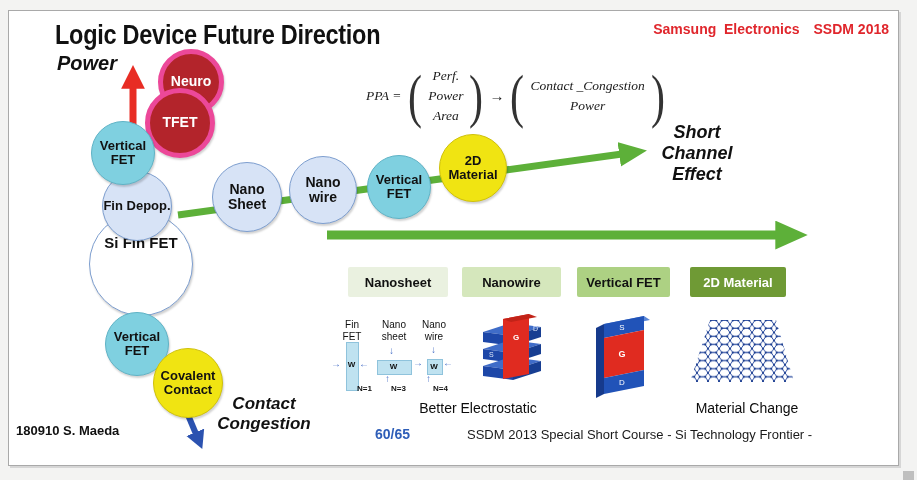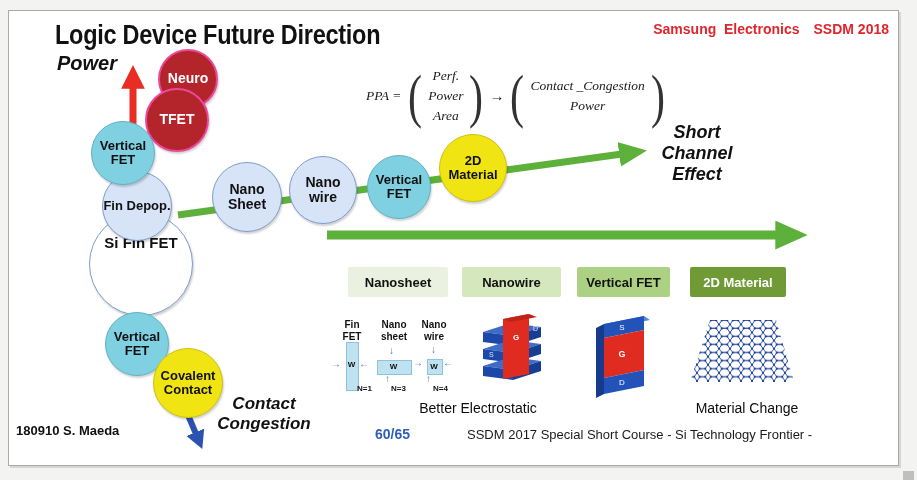--- a/index.html
+++ b/index.html
@@ -19,21 +19,21 @@
 
   
   .formula{left:366px;top:64px;height:64px;display:flex;align-items:center;z-index:5;font-family:"Liberation Serif",serif;font-style:italic;font-size:13.5px;color:#1a1a1a;}
   .paren{font-size:60px;line-height:.55;font-weight:normal;font-style:normal;transform:scaleX(.7);color:#333;}
   .fcol{display:flex;flex-direction:column;align-items:center;line-height:1.5;white-space:nowrap;padding:0 3px;}
   .flhs{margin-right:4px;white-space:nowrap;}
   .farr{margin:0 3px;font-style:normal;font-size:15px;}
 
   
   .node{position:absolute;border-radius:50%;display:flex;align-items:center;justify-content:center;text-align:center;font-weight:bold;font-size:13px;line-height:1.08;z-index:3;box-shadow:1px 2px 2px rgba(0,0,0,.18);}
-  .c-red{background:var(--red-circle,#b3242b);color:#fff;border:2px solid #ec4899;}
+  .c-red{background:var(--red-circle,#b3242b);color:#fff;border:5px solid #ec4899;}
   .c-cyan{background:var(--cyan,#7fd0e0);border:1px solid #5fb3c6;}
   .c-blue{background:var(--light-blue,#d7e3f6);border:1.5px solid var(--light-blue-border,#7d9ecf);}
   .c-white{background:#fff;border:1.5px solid var(--light-blue-border,#7d9ecf);}
   .c-yellow{background:var(--yellow,#f0e412);border:1px solid #cfc10a;}
   .z2{z-index:2;}.z4{z-index:4;}
   .n-neuro{left:158px;top:49px;width:56px;height:56px;font-size:14px;}
   .n-ncfet{left:40px;top:82px;width:62px;height:62px;}
   .n-tfet{left:145px;top:88px;width:60px;height:60px;font-size:14px;}
   .n-vfet-top{left:91px;top:121px;width:62px;height:62px;}
   .n-fin-depop{left:102px;top:171px;width:68px;height:68px;}
@@ -47,21 +47,21 @@
   .n-vfet-mid{left:367px;top:155px;width:62px;height:62px;}
   .n-2d{left:439px;top:134px;width:66px;height:66px;}
 
   
   .gbox{position:absolute;top:267px;height:30px;border-radius:2px;display:flex;align-items:center;justify-content:center;font-weight:bold;font-size:13px;z-index:2;}
   .gb0{left:348px;width:100px;background:var(--box-green-1,#eaf1e0);}
   .gb1{left:462px;width:99px;background:var(--box-green-2,#d5e7bc);}
   .gb2{left:577px;width:93px;background:var(--box-green-3,#add183);}
   .gb3{left:690px;width:96px;background:var(--box-green-4,#6f9a35);color:#fff;}
 
-  .mini-title{position:absolute;top:319px;width:44px;text-align:center;font-size:10px;font-weight:bold;line-height:1.15;z-index:2;}
+  .mini-title{position:absolute;top:319px;width:44px;text-align:center;font-size:10px;font-weight:normal;line-height:1.15;z-index:2;}
   .mt0{left:330px;}.mt1{left:372px;}.mt2{left:412px;}
   .bar{position:absolute;background:#bfe2f0;border:1px solid #8fc3dc;z-index:2;}
   .fin-bar{left:346px;top:342px;width:11px;height:47px;}
   .sheet-bar{left:377px;top:360px;width:33px;height:13px;}
   .wire-sq{left:427px;top:359px;width:14px;height:14px;}
   .wlab{position:absolute;font-size:8px;font-weight:bold;z-index:3;text-align:center;}
   .wl0{left:346px;top:360px;width:11px;}
   .wl1{left:377px;top:362px;width:33px;}
   .wl2{left:427px;top:362px;width:14px;}
   .nlab{position:absolute;font-size:8px;font-weight:bold;z-index:2;}
@@ -238,15 +238,15 @@
       </pattern>
     </defs>
     <polygon points="24,8 90,8 108,70 4,70" fill="url(#hexp)"></polygon>
   </svg>
 
   <div class="cap cap0">Better Electrostatic</div>
   <div class="cap cap2">Material Change</div>
 
   <div class="abs footer-left">180910 S. Maeda</div>
   <div class="abs page-num">60/65</div>
-  <div class="abs footer-right">SSDM 2017 Special Short Course - Si Technology Frontier -</div>
+  <div class="abs footer-right">SSDM 2013 Special Short Course - Si Technology Frontier -</div>
   <div class="abs corner-mark"></div>
 </div>
 
 </body></html>

